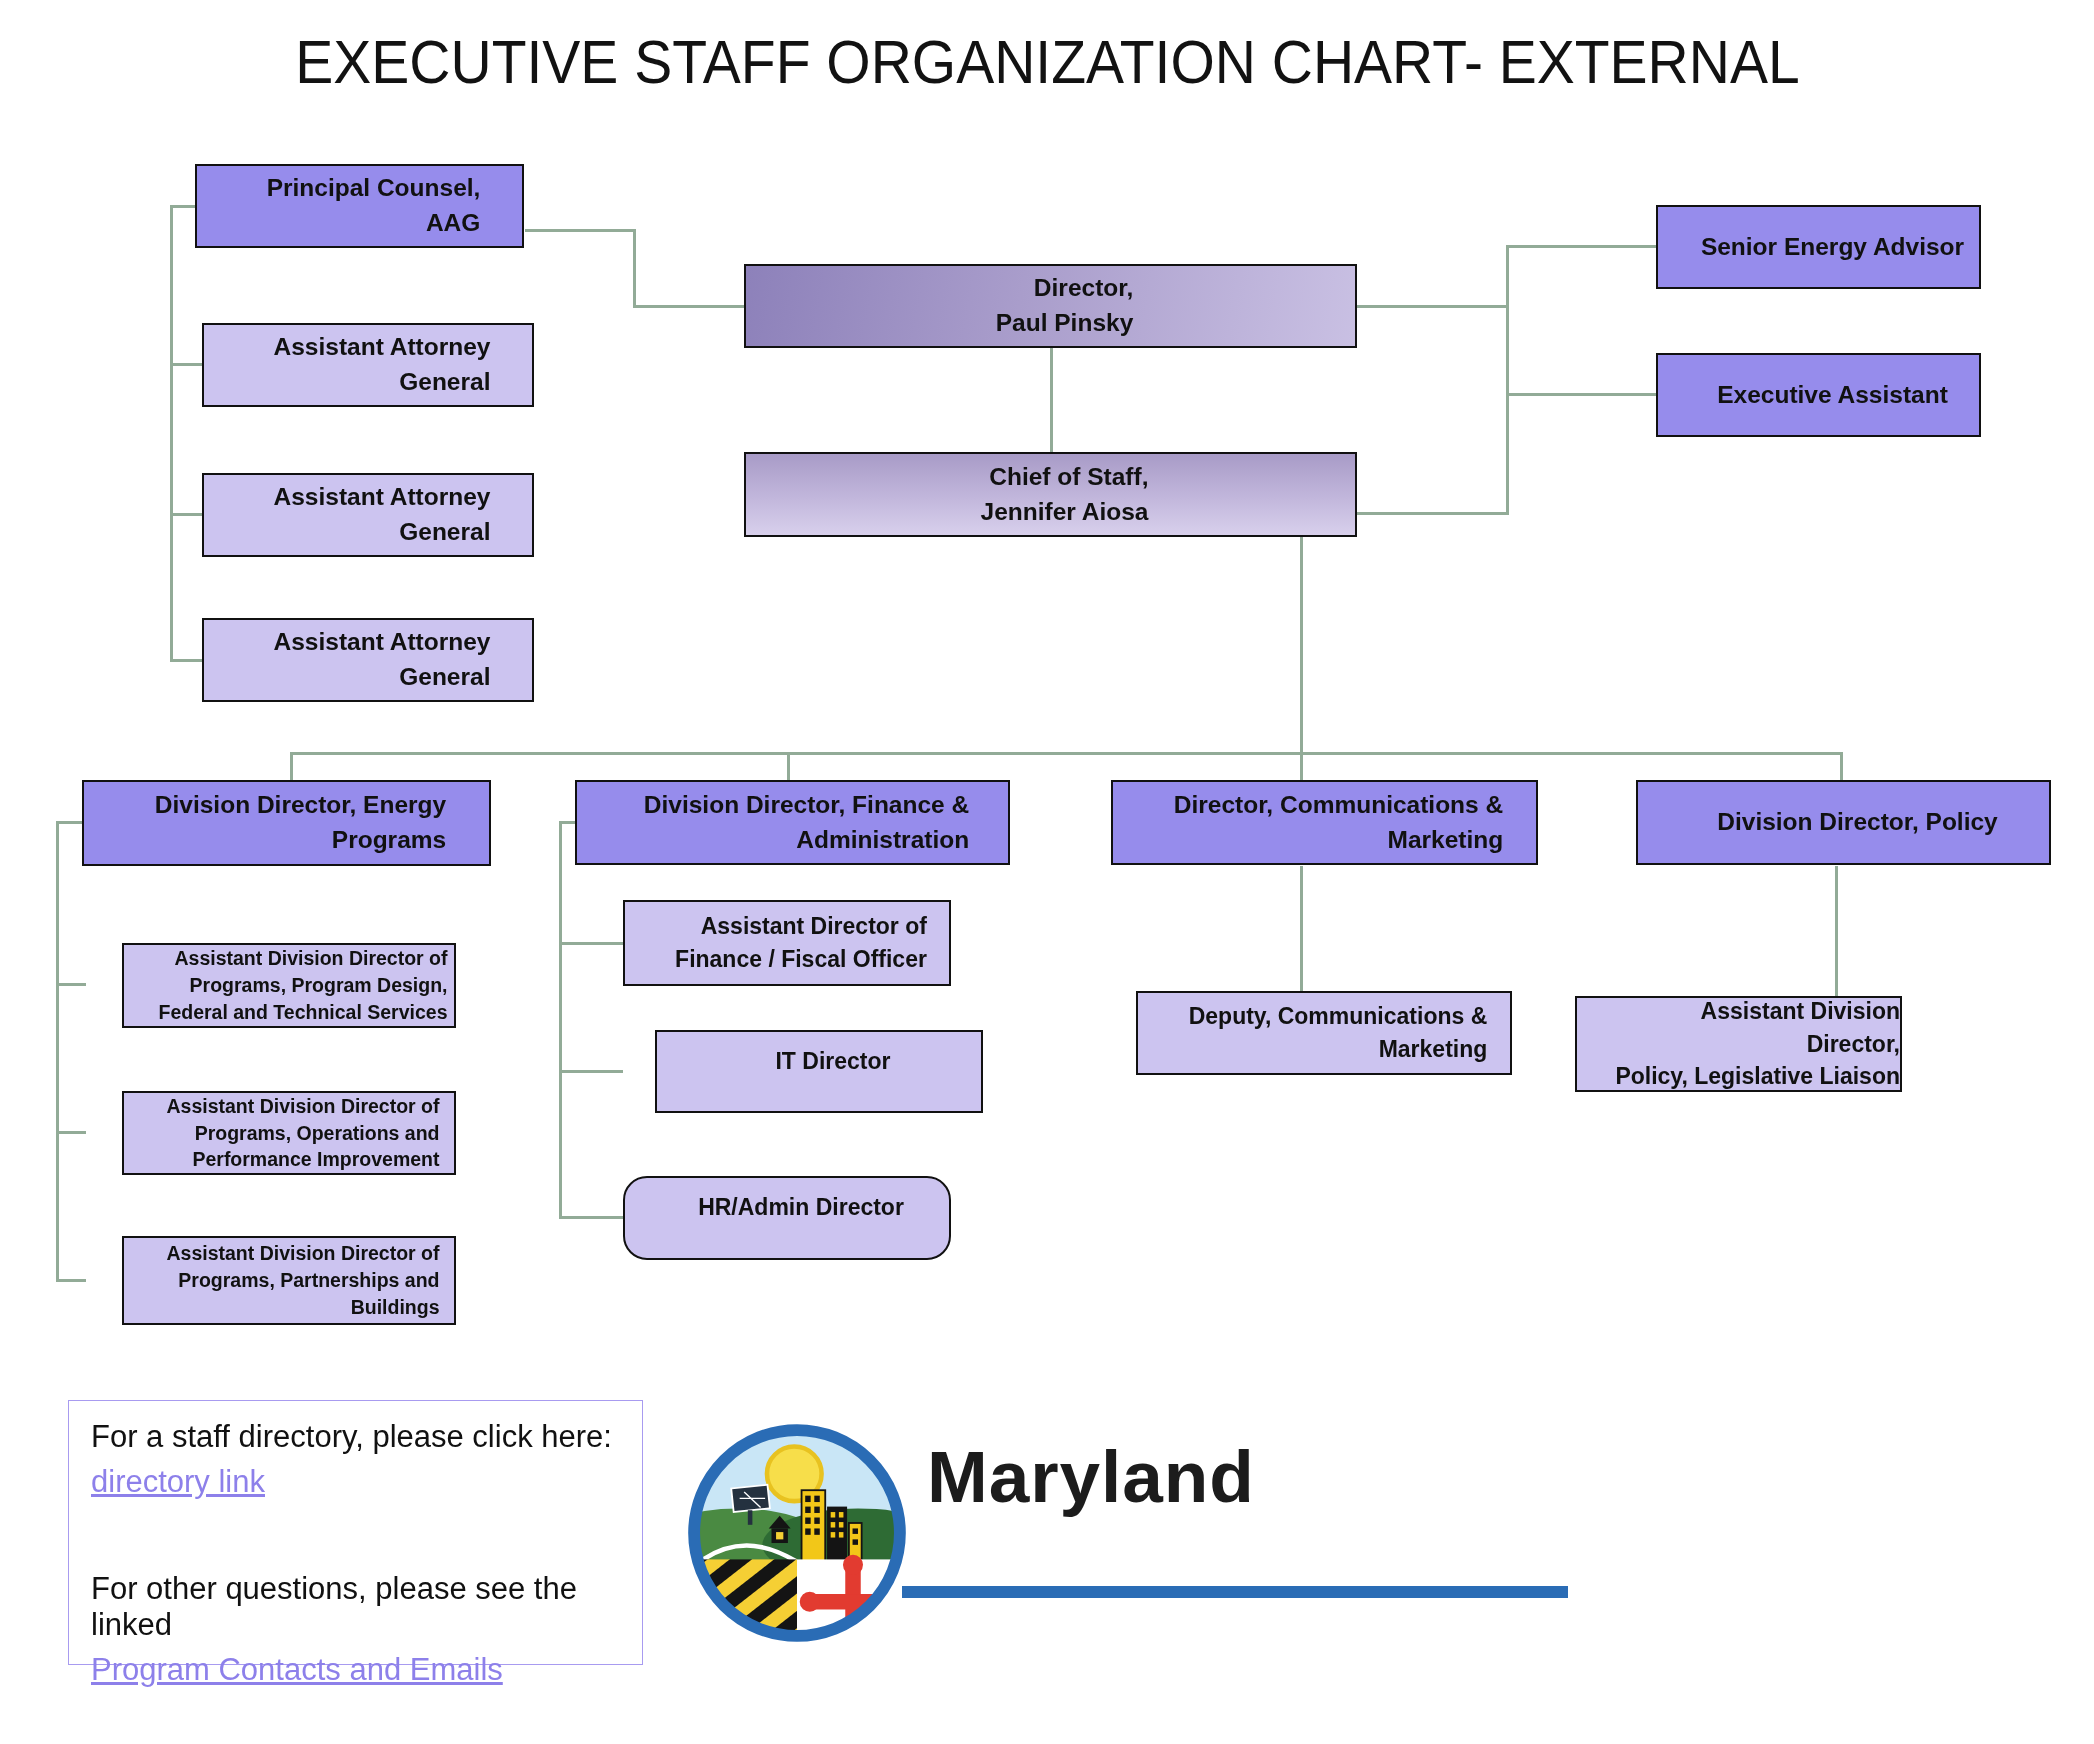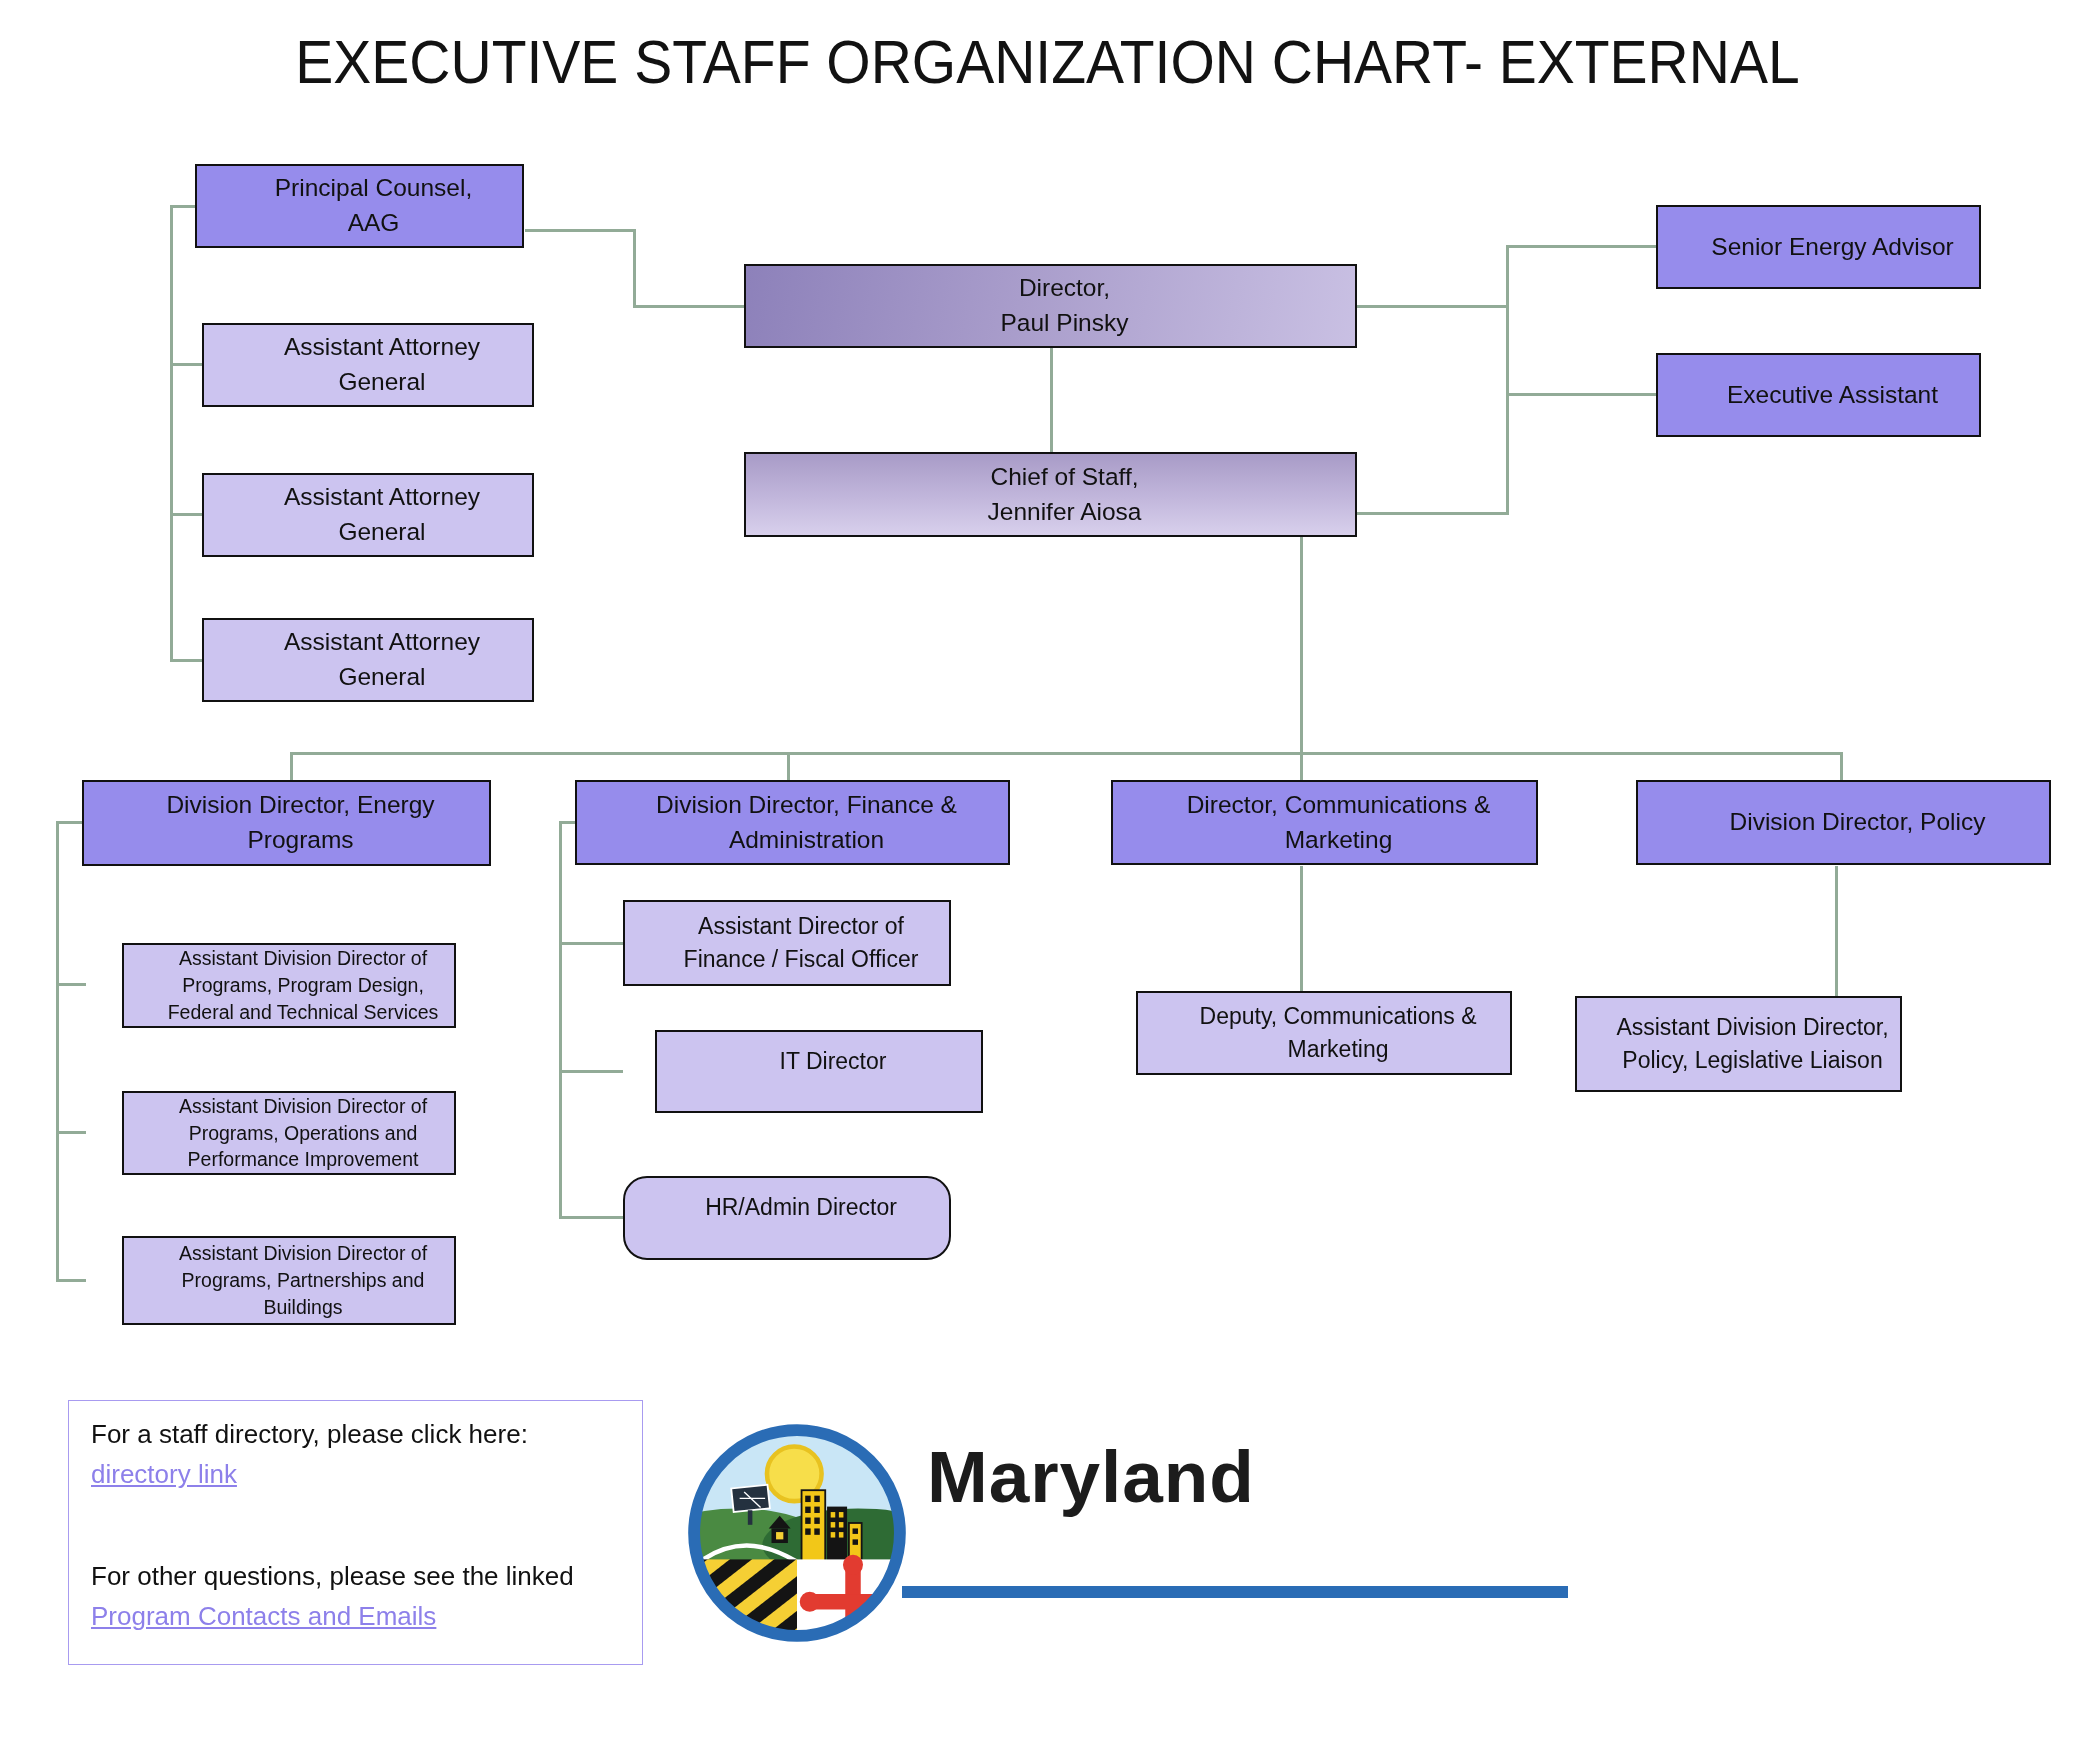--- a/index.html
+++ b/index.html
@@ -23,22 +23,22 @@
     transform-origin:top center;
   }
   
   .box{
     position:absolute;
     box-sizing:border-box;
     border:2.3px solid #111;
     display:flex;
     align-items:center;
     justify-content:center;
-    text-align:center;
-    font-weight:400;
+    text-align:right;
+    font-weight:700;
     color:#111;
     white-space:pre-line;
     line-height:1.42;
     padding-left:28px;
   }
   .solid{background:#968cec;}
   .light{background:#ccc4f0;}
   .grad1{background:linear-gradient(100deg,#8d81ba 0%,#a99dcb 45%,#c9c0e3 100%);}
   .grad2{background:linear-gradient(180deg,#a89bc7 0%,#c2b7dc 55%,#d8d0ec 100%);}
   .fs27{font-size:24.5px;}
@@ -71,21 +71,21 @@
   .cn{position:absolute; background:#92ab97;}
 
   
   .info-box{
     position:absolute;
     left:68px; top:1400px; width:575px; height:265px;
     box-sizing:border-box;
     border:1.8px solid #a89bf0;
     background:#ffffff;
     padding:18px 22px;
-    font-size:26px;
+    font-size:31px;
     color:#111;
   }
   .info-box .line{margin:0 0 9px 0;}
   .info-box a{color:#8d80ea; text-decoration:underline;}
   .gap{height:71px;}
 
   
   .logo-bar{position:absolute; left:902px; top:1586px; width:666px; height:11.8px; background:#2a6cb5;}
   .logo-svg{position:absolute; left:685px; top:1421px;}
   .logo-name{

